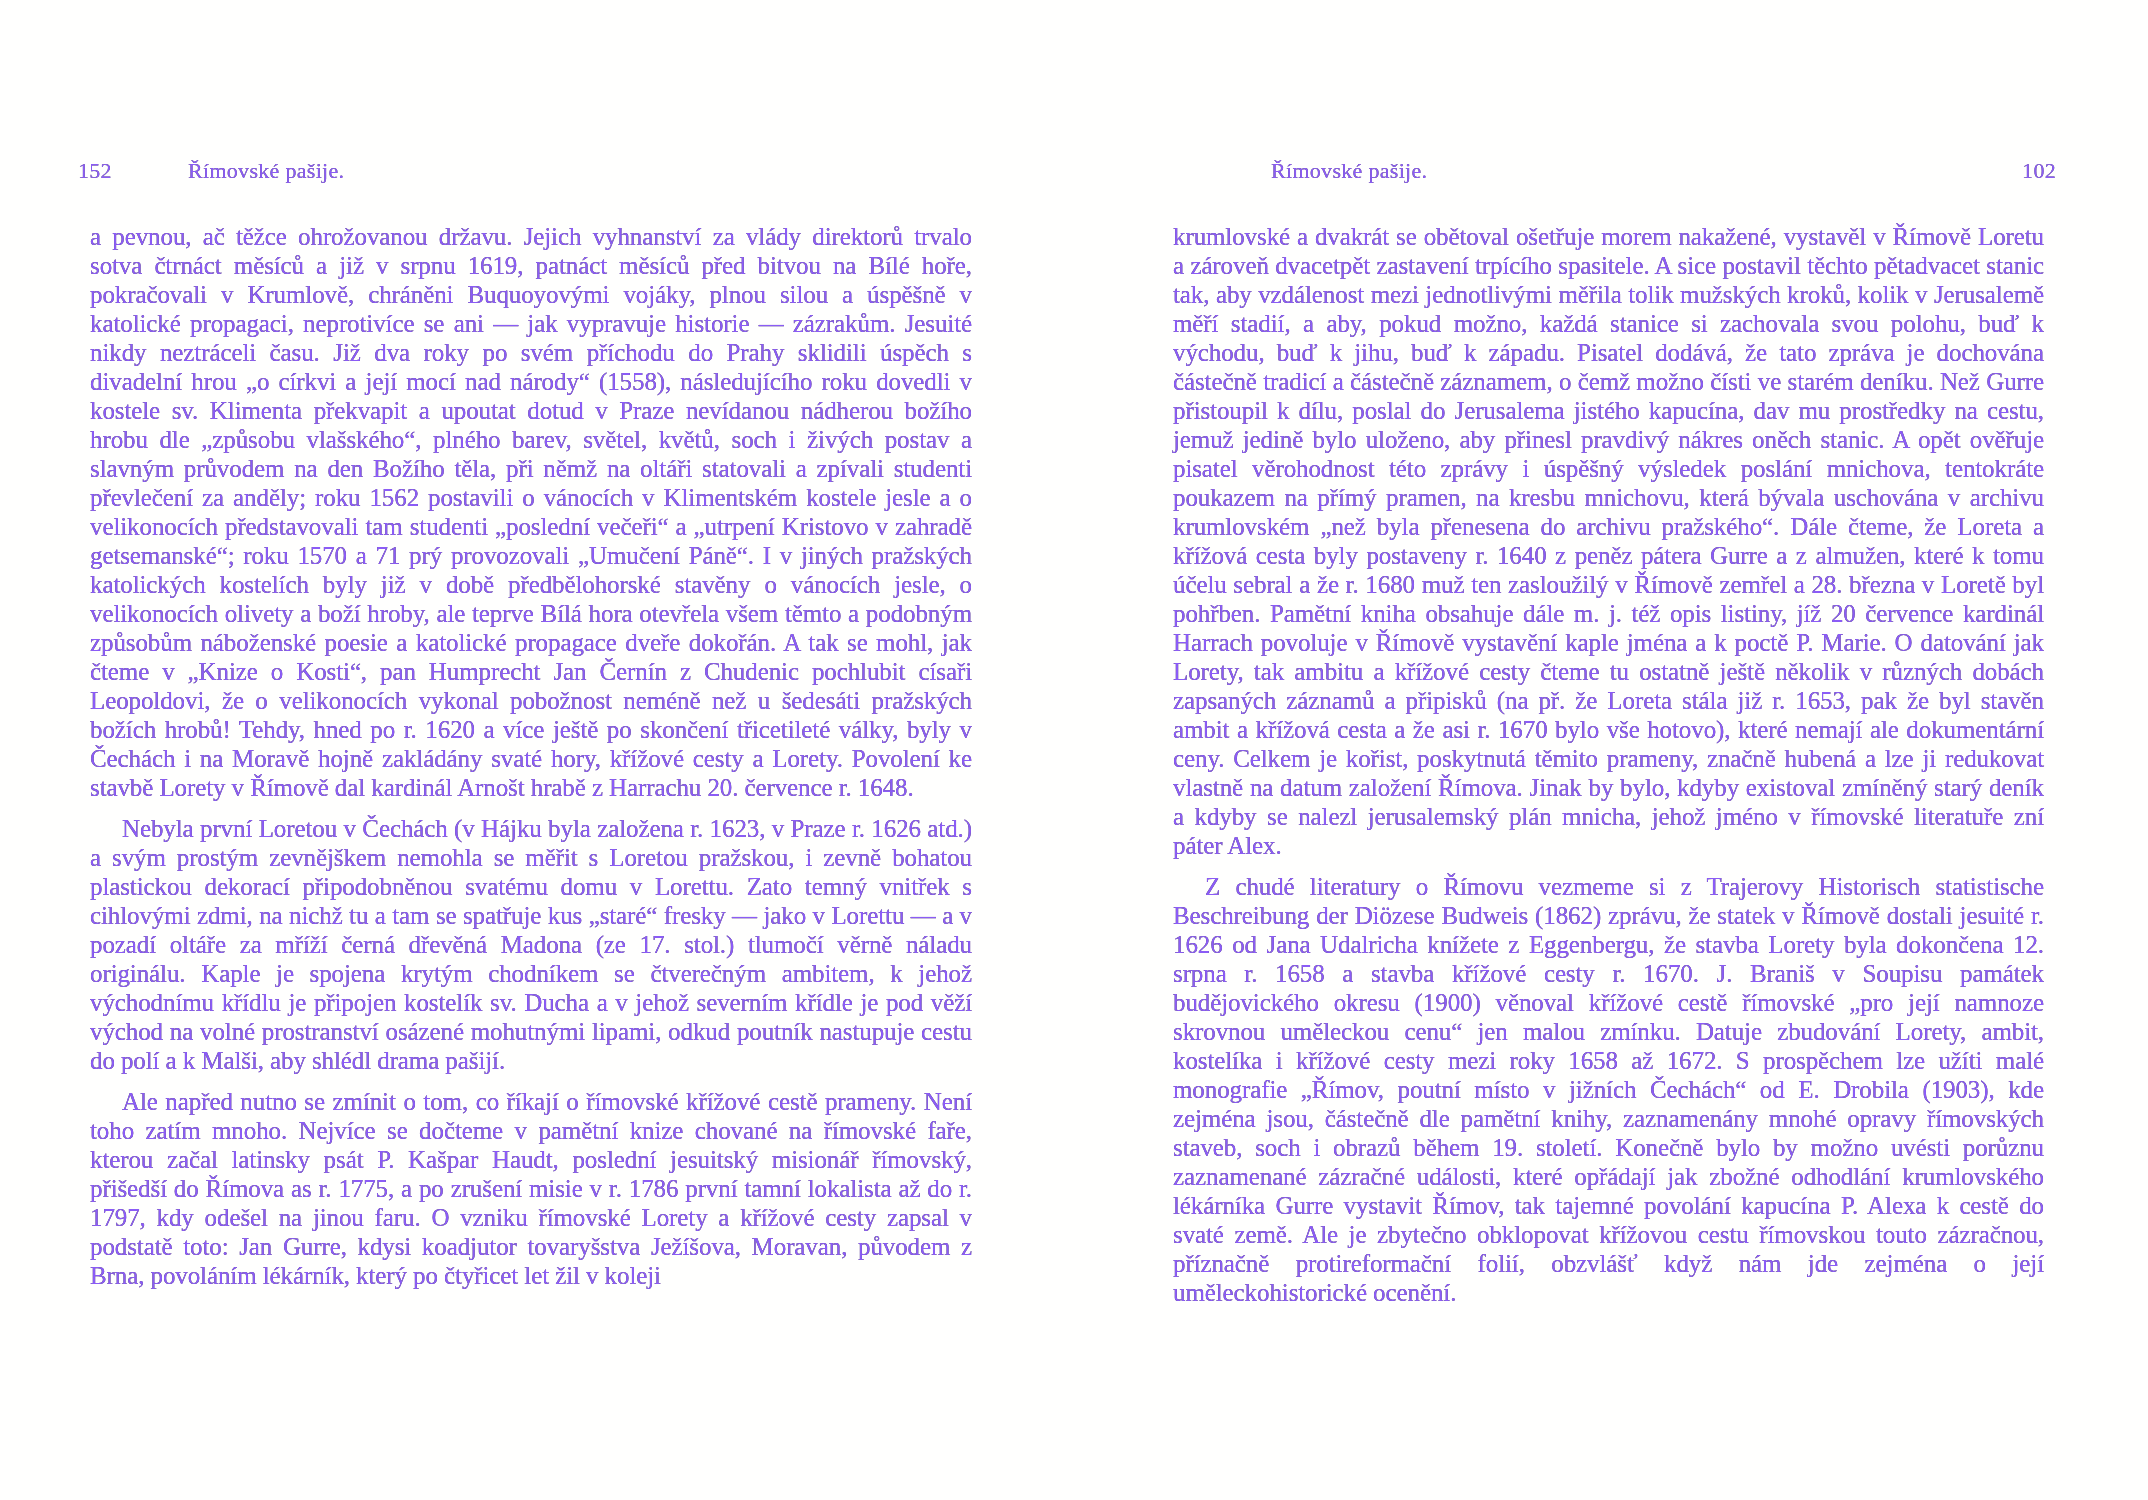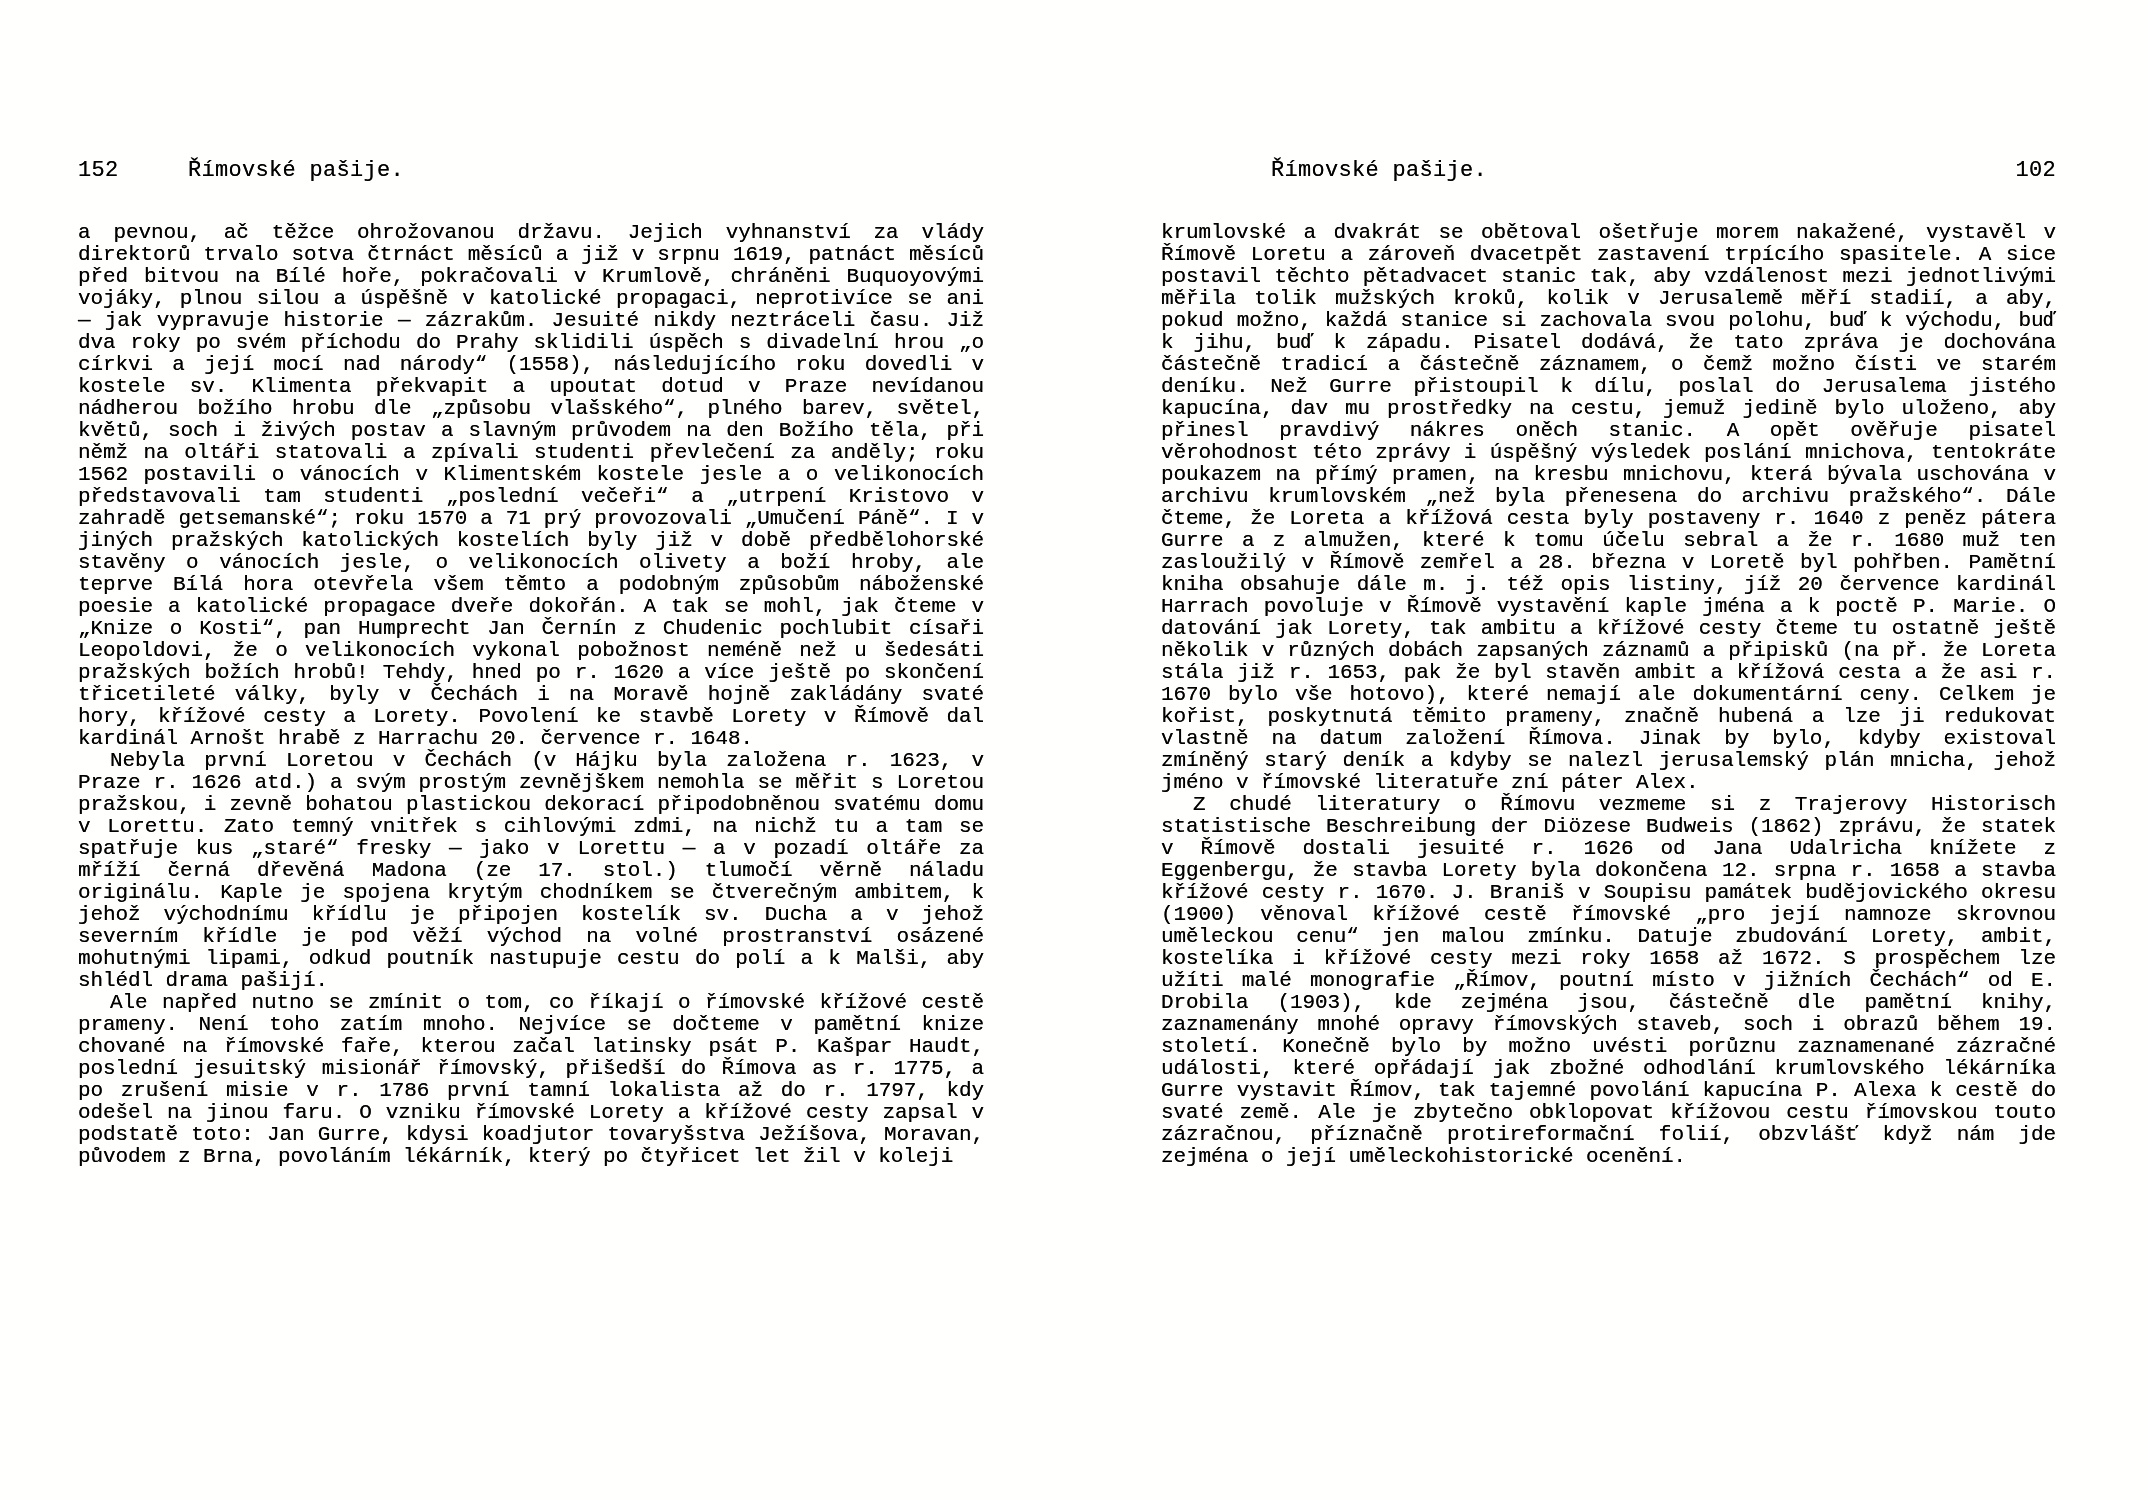--- a/index.html
+++ b/index.html
@@ -7,22 +7,22 @@
     margin: 0;
     padding: 0;
     background: #ffffff;
   }
   .spread {
     position: relative;
     width: 2148px;
     height: 1500px;
     background: #fffffe;
     overflow: hidden;
-    font-family: Liberation Mono, monospace;
-    color: #000000;
+    font-family: Liberation Serif, serif;
+    color: #8b5cf6;
   }
   .page {
     position: absolute;
     top: 156px;
   }
   .page.left  { left: 78px;  width: 906px; }
   .page.right { left: 1161px; width: 895px; }
 
   .running {
     display: flex;
@@ -38,23 +38,23 @@
     flex: 0 0 110px;
   }
   .page.left  .running .pagenum.num { text-align: left; }
   .page.right .running .pagenum.num { text-align: right; }
   .running .head {
     flex: 1 1 auto;
     text-align: left;
   }
 
   .bodytext p {
-    margin: 0;
-    font-size: 21px;
-    line-height: 22px;
+    margin: 12px;
+    font-size: 25px;
+    line-height: 29px;
     text-align: justify;
     letter-spacing: -0.1px;
     text-shadow: 0 0 0.55px rgba(23,18,13,0.8);
   }
   .bodytext p.indent { text-indent: 32px; }
   .bodytext p.noindent { text-indent: 0; }
 </style>
 </head>
 <body>
 

